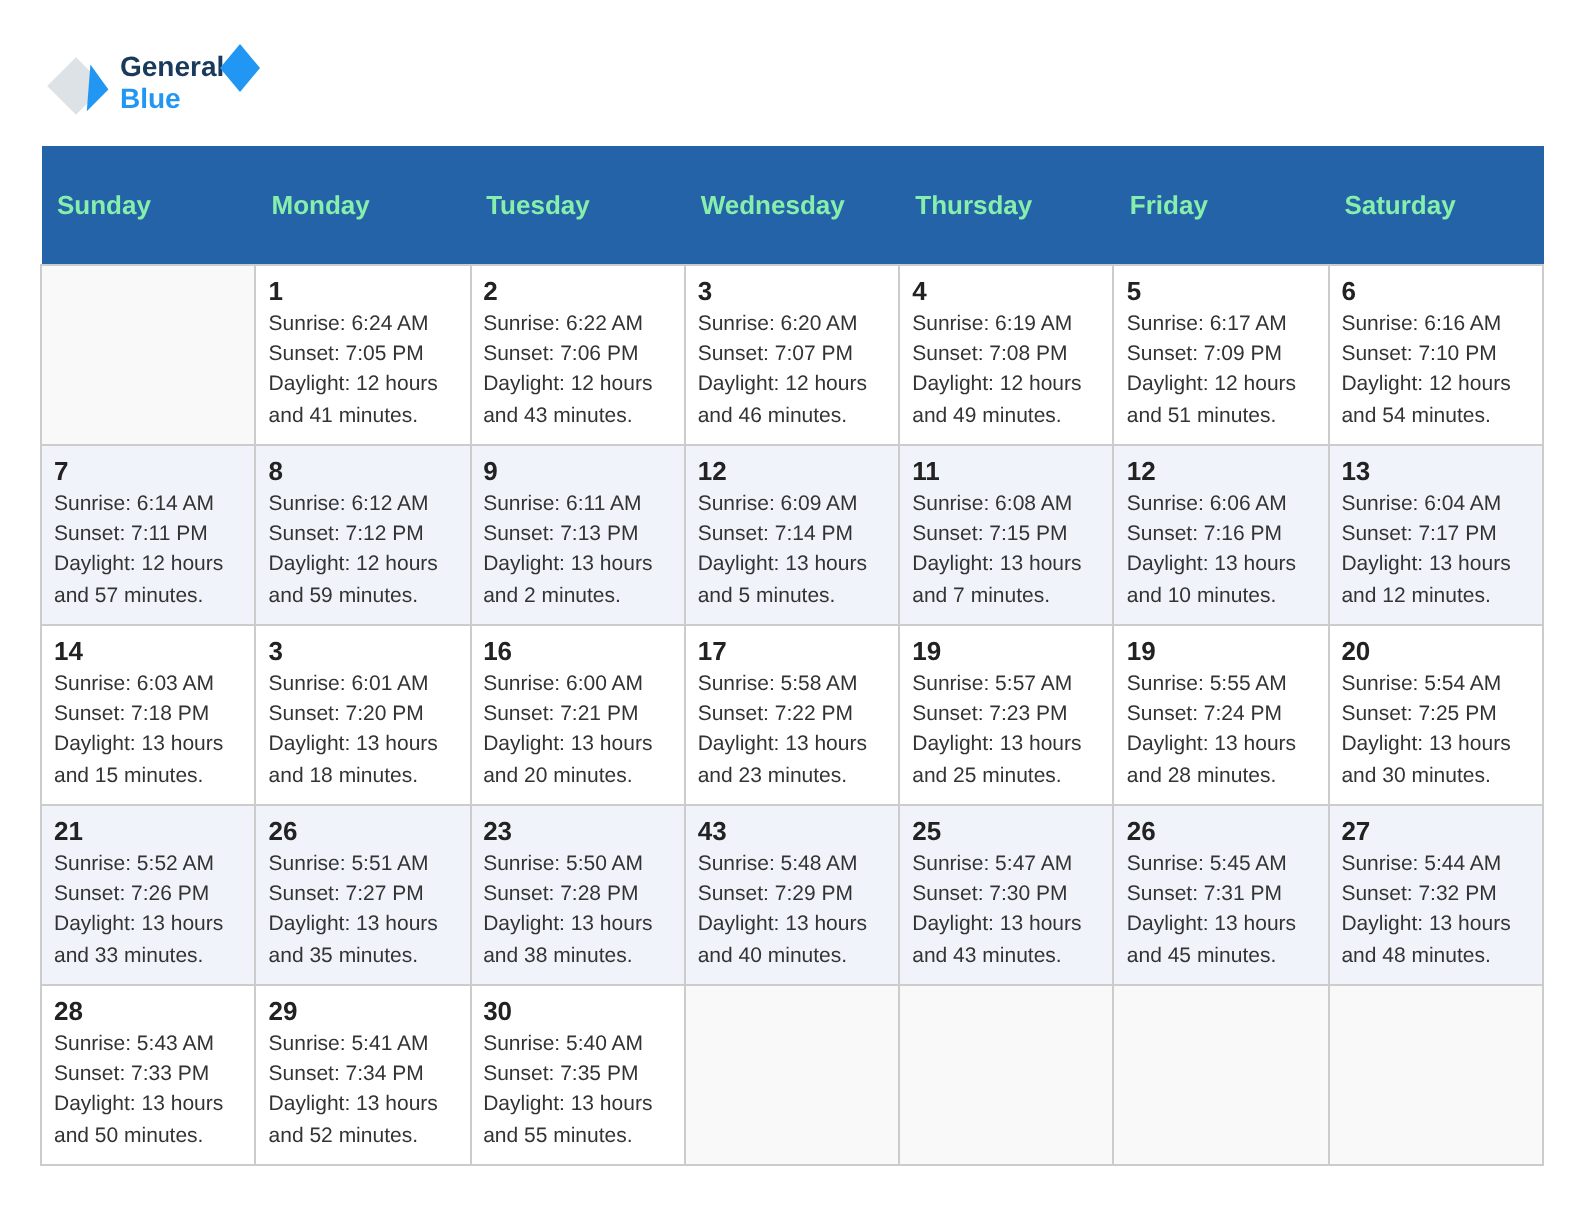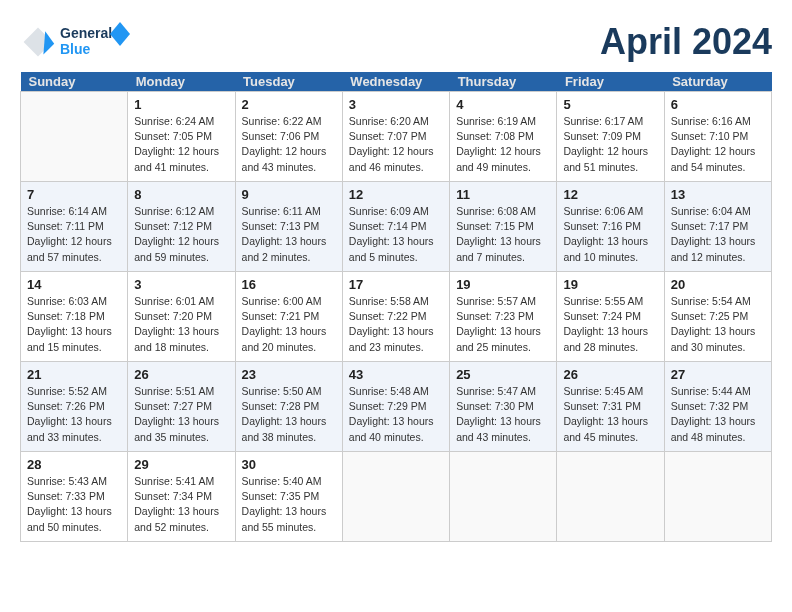--- a/index.html
+++ b/index.html
@@ -6,21 +6,21 @@
     body {
       font-family: Arial, sans-serif;
       background: #fff;
       width: 792px;
       min-height: 612px;
       padding: 20px;
     }
     .header {
       display: flex;
       justify-content: space-between;
-      align-items: center;
+      align-items: flex-start;
       margin-bottom: 8px;
     }
     .logo {
       display: flex;
       align-items: center;
       gap: 4px;
     }
     .logo-icon {
       width: 36px;
       height: 36px;
@@ -37,23 +37,23 @@
       font-size: 15px;
       color: #333;
     }
     .calendar {
       width: 100%;
       border-collapse: collapse;
       font-size: 11px;
     }
     .calendar th {
       background-color: #2563a8;
-      color: #e5e5e5;
+      color: #86efac;
       text-align: left;
-      padding: 2px 8px;
+      padding: 22px 8px;
       font-size: 13px;
       font-weight: bold;
     }
     .calendar td {
       border: 1px solid #ccc;
       vertical-align: top;
       padding: 5px 6px;
       width: 107px;
       height: 90px;
       color: #333;
@@ -90,21 +90,20 @@
     </svg>
     <div>
       <svg width="70" height="40" viewBox="0 0 70 40">
         <text x="0" y="18" font-family="Arial" font-size="14" font-weight="bold" fill="#1a3a5c">General</text>
         <polygon points="60,2 70,14 60,26 50,14" fill="#2196F3"></polygon>
         <text x="0" y="34" font-family="Arial" font-size="14" font-weight="bold" fill="#2196F3">Blue</text>
       </svg>
     </div>
   </div>
   <div class="title-block">
-    <div class="month-title">April 2024</div>
   </div>
 </div>
 
 <table class="calendar">
   <thead>
     <tr>
     <th>Sunday</th>
         <th>Monday</th>
         <th>Tuesday</th>
         <th>Wednesday</th>

